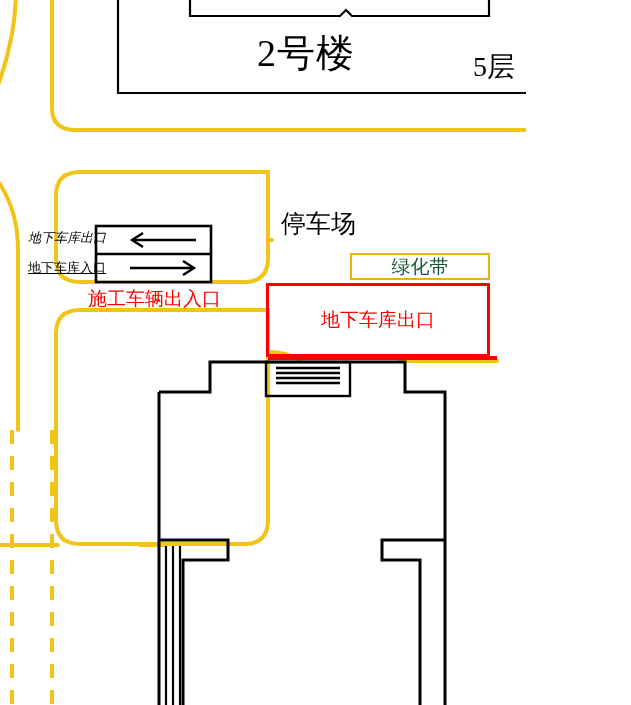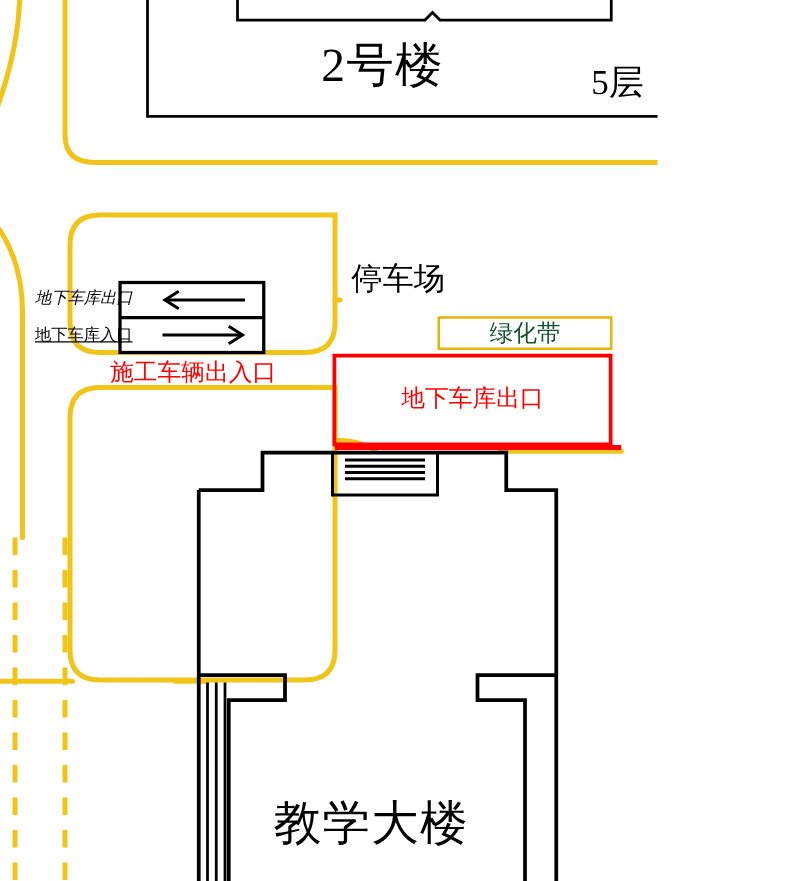--- a/index.html
+++ b/index.html
@@ -211,19 +211,18 @@
   <div class="lbl lbl-red" style="left:88px; top:289px; font-size:19px;">施工车辆出入口</div>
 
   <div class="boxed box-green" style="left:350px; top:253px; width:140px; height:27px;">
     <span>绿化带</span>
   </div>
 
   <div class="boxed box-red" style="left:266px; top:283px; width:224px; height:74px;">
     <span class="line">地下车库出口</span>
   </div>
 
-  <div class="lbl lbl-building-main" style="left:219px; top:640px;">教学大楼</div>
 
   <div class="vtext" style="left:563px; top:516px;">体育教研室</div>
 
   <div class="vtext clip-right" style="left:612px; top:516px; width:19px; height:132px; color:#333;">主席台</div>
 
 </div>
 
 </body></html>

